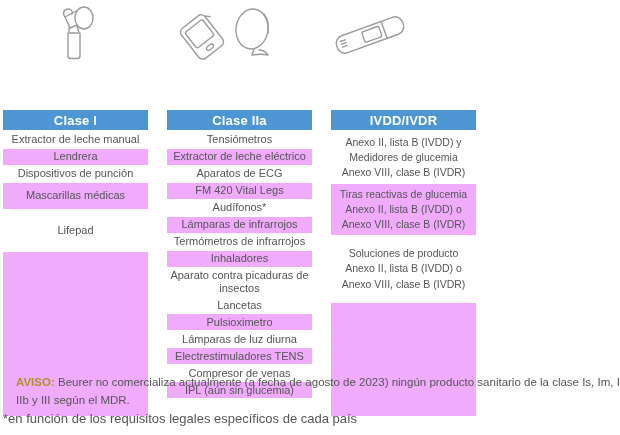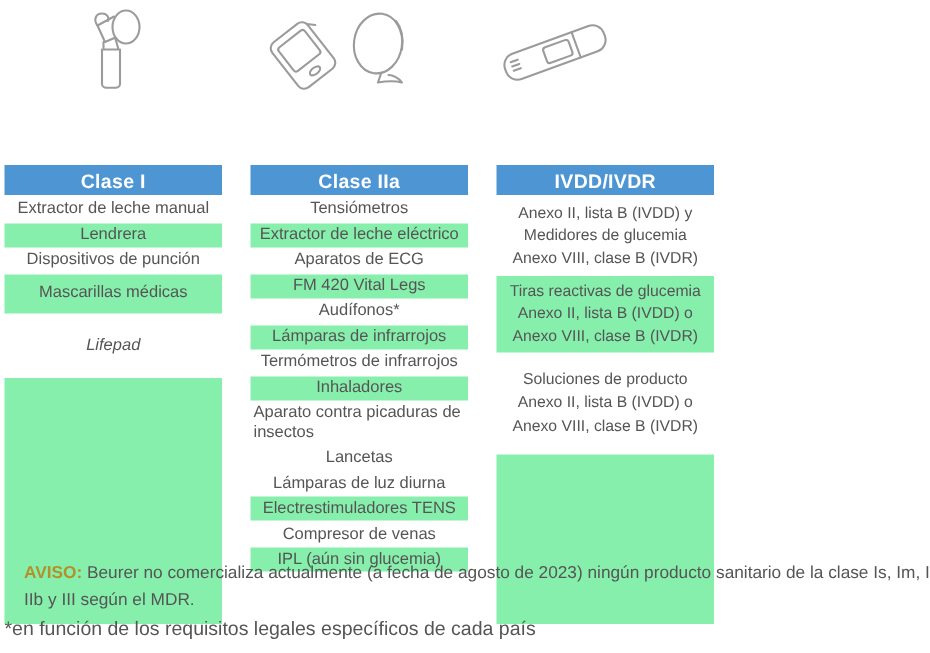--- a/index.html
+++ b/index.html
@@ -14,24 +14,24 @@
   .class-table{position:absolute;left:3px;top:62px;display:flex;gap:19px;margin-top:48px;}
   .col{width:145px;display:flex;flex-direction:column;}
   .col-header{
     height:20px;background:#4e96d3;color:#ffffff;font-weight:bold;font-size:13px;
     display:flex;align-items:center;justify-content:center;margin-bottom:2px;
     letter-spacing:0.2px;
   }
   .col-body{height:284px;display:flex;flex-direction:column;}
   .row{
     min-height:16px;display:flex;flex-direction:column;align-items:center;justify-content:center;
-    margin-bottom:1px;padding:1px 2px;line-height:1.2;font-size:11px;
+    text-align:center;margin-bottom:1px;padding:1px 2px;line-height:1.2;font-size:11px;
     box-sizing:border-box;
   }
-  .row.gray{background:#86efac;}
+  .row.gray{background:#f0abfc;}
   .row.filler{flex:1;margin-bottom:0;}
   .col-2 .row{font-size:10.5px;line-height:1.45;}
   .col-2 .row-0{height:51px;}
   .col-2 .row-1{height:51px;}
   .col-2 .row-2{height:66px;}
 
   .notice{
     position:absolute;left:3px;top:374px;width:614px;
     font-size:11.5px;line-height:1.55;color:#555555;margin-left:13px;
   }
@@ -88,37 +88,38 @@
 </div>
 
 <div class="class-table">
   <div class="col col-0">
     <div class="col-header">Clase I</div>
     <div class="col-body" id="col-body-0">
         <div class="row row-0">Extractor de leche manual</div>
         <div class="row row-1 gray">Lendrera</div>
         <div class="row row-2">Dispositivos de punción</div>
         <div class="row row-3 gray" style="height: 26px;">Mascarillas médicas</div>
-        <div class="row row-4" style="height: 41px; font-style: italic;">Lifepad</div>
+        <div class="row row-4" style="height: 41px;">Lifepad</div>
         <div class="row filler gray"></div>
       </div>
   </div>
   <div class="col col-1">
     <div class="col-header">Clase IIa</div>
     <div class="col-body" id="col-body-1">
         <div class="row row-0">Tensiómetros</div>
         <div class="row row-1 gray">Extractor de leche eléctrico</div>
         <div class="row row-2">Aparatos de ECG</div>
         <div class="row row-3 gray">FM 420 Vital Legs</div>
         <div class="row row-4">Audífonos*</div>
         <div class="row row-5 gray">Lámparas de infrarrojos</div>
         <div class="row row-6">Termómetros de infrarrojos</div>
         <div class="row row-7 gray">Inhaladores</div>
         <div class="row row-8">Aparato contra picaduras de insectos</div>
         <div class="row row-10">Lancetas</div>
+        <div class="row row-11 gray">Pulsioximetro</div>
         <div class="row row-12">Lámparas de luz diurna</div>
         <div class="row row-13 gray">Electrestimuladores TENS</div>
         <div class="row row-14">Compresor de venas</div>
         <div class="row row-15 gray">IPL (aún sin glucemia)</div>
       </div>
   </div>
   <div class="col col-2">
     <div class="col-header">IVDD/IVDR</div>
     <div class="col-body" id="col-body-2">
         <div class="row row-0">

